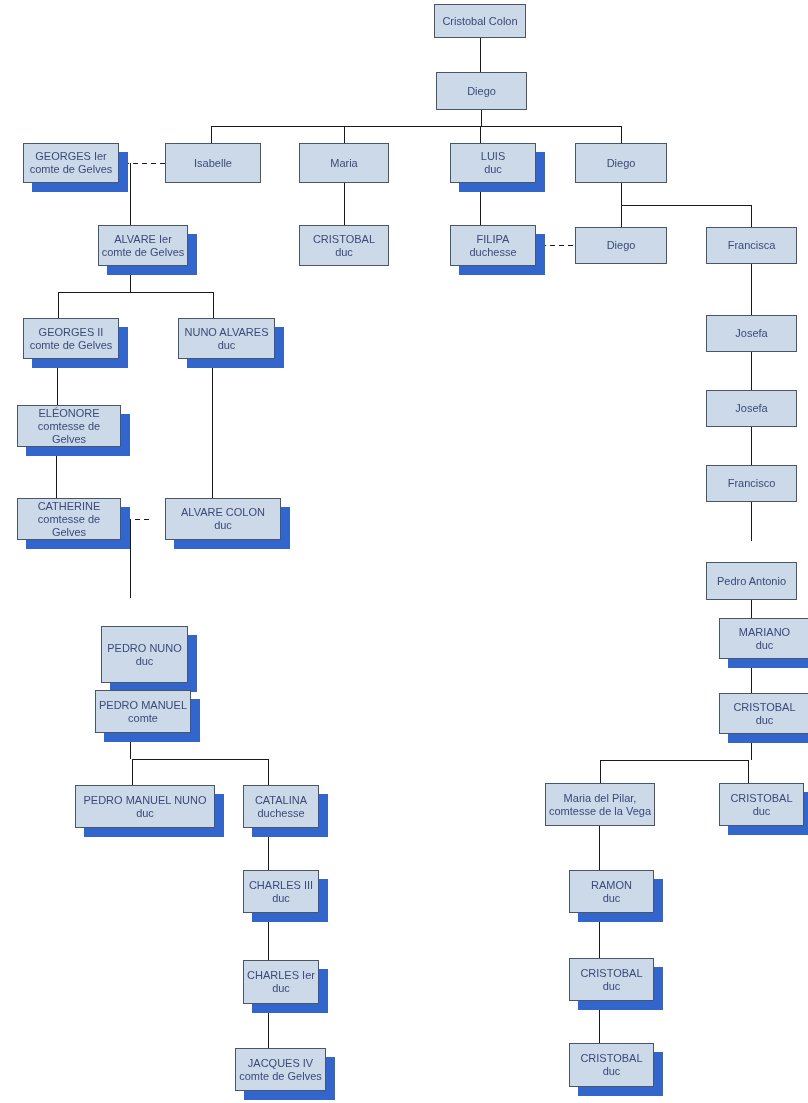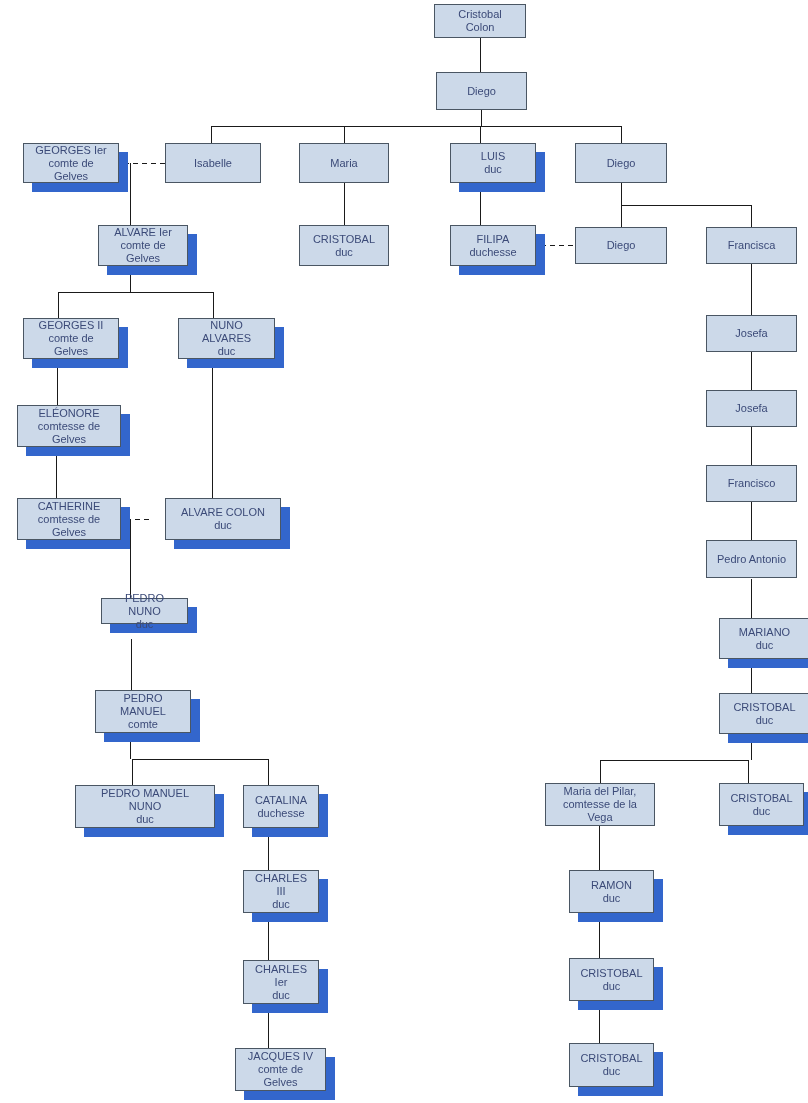--- a/index.html
+++ b/index.html
@@ -13,21 +13,21 @@
   body{font-family:"Liberation Sans", sans-serif;}
   .canvas{position:relative;width:808px;height:1103px;background:#ffffff;overflow:hidden;}
   .connectors{position:absolute;left:0;top:0;width:808px;height:1103px;pointer-events:none;}
   .node{
     position:absolute;box-sizing:border-box;
     background:var(--box-fill);
     border:1px solid var(--box-border);
     color:var(--text);
     display:flex;flex-direction:column;align-items:center;justify-content:center;
     text-align:center;font-size:11px;line-height:13px;
-    padding:8px;cursor:pointer;
+    padding:2px;cursor:pointer;
   }
   .node.shadow{box-shadow:9px 9px 0 0 var(--shadow);margin-left:13px;}
   .node .title:empty{display:none;}
 </style>
 </head>
 <body>
 
 <div class="canvas">
 
   <svg class="connectors" viewBox="0 0 808 1103" shape-rendering="crispEdges">
@@ -152,26 +152,26 @@
   <div class="node shadow" style="left:152px;top:498px;width:116px;height:42px">
     <span class="name">ALVARE COLON</span>
     <span class="title">duc</span>
   </div>
 
   <div class="node" style="left:706px;top:465px;width:91px;height:37px">
     <span class="name">Francisco</span>
 
   </div>
 
-  <div class="node" style="left:706px;top:540px;width:91px;height:38px">
+  <div class="node" style="left:706px;top:562px;width:91px;height:38px">
     <span class="name">Pedro Antonio</span>
 
   </div>
 
-  <div class="node shadow" style="left:88px;top:598px;width:87px;height:26px">
+  <div class="node shadow" style="left:88px;top:626px;width:87px;height:57px">
     <span class="name">PEDRO NUNO</span>
     <span class="title">duc</span>
   </div>
 
   <div class="node shadow" style="left:706px;top:618px;width:91px;height:41px">
     <span class="name">MARIANO</span>
     <span class="title">duc</span>
   </div>
 
   <div class="node shadow" style="left:82px;top:690px;width:96px;height:43px">

